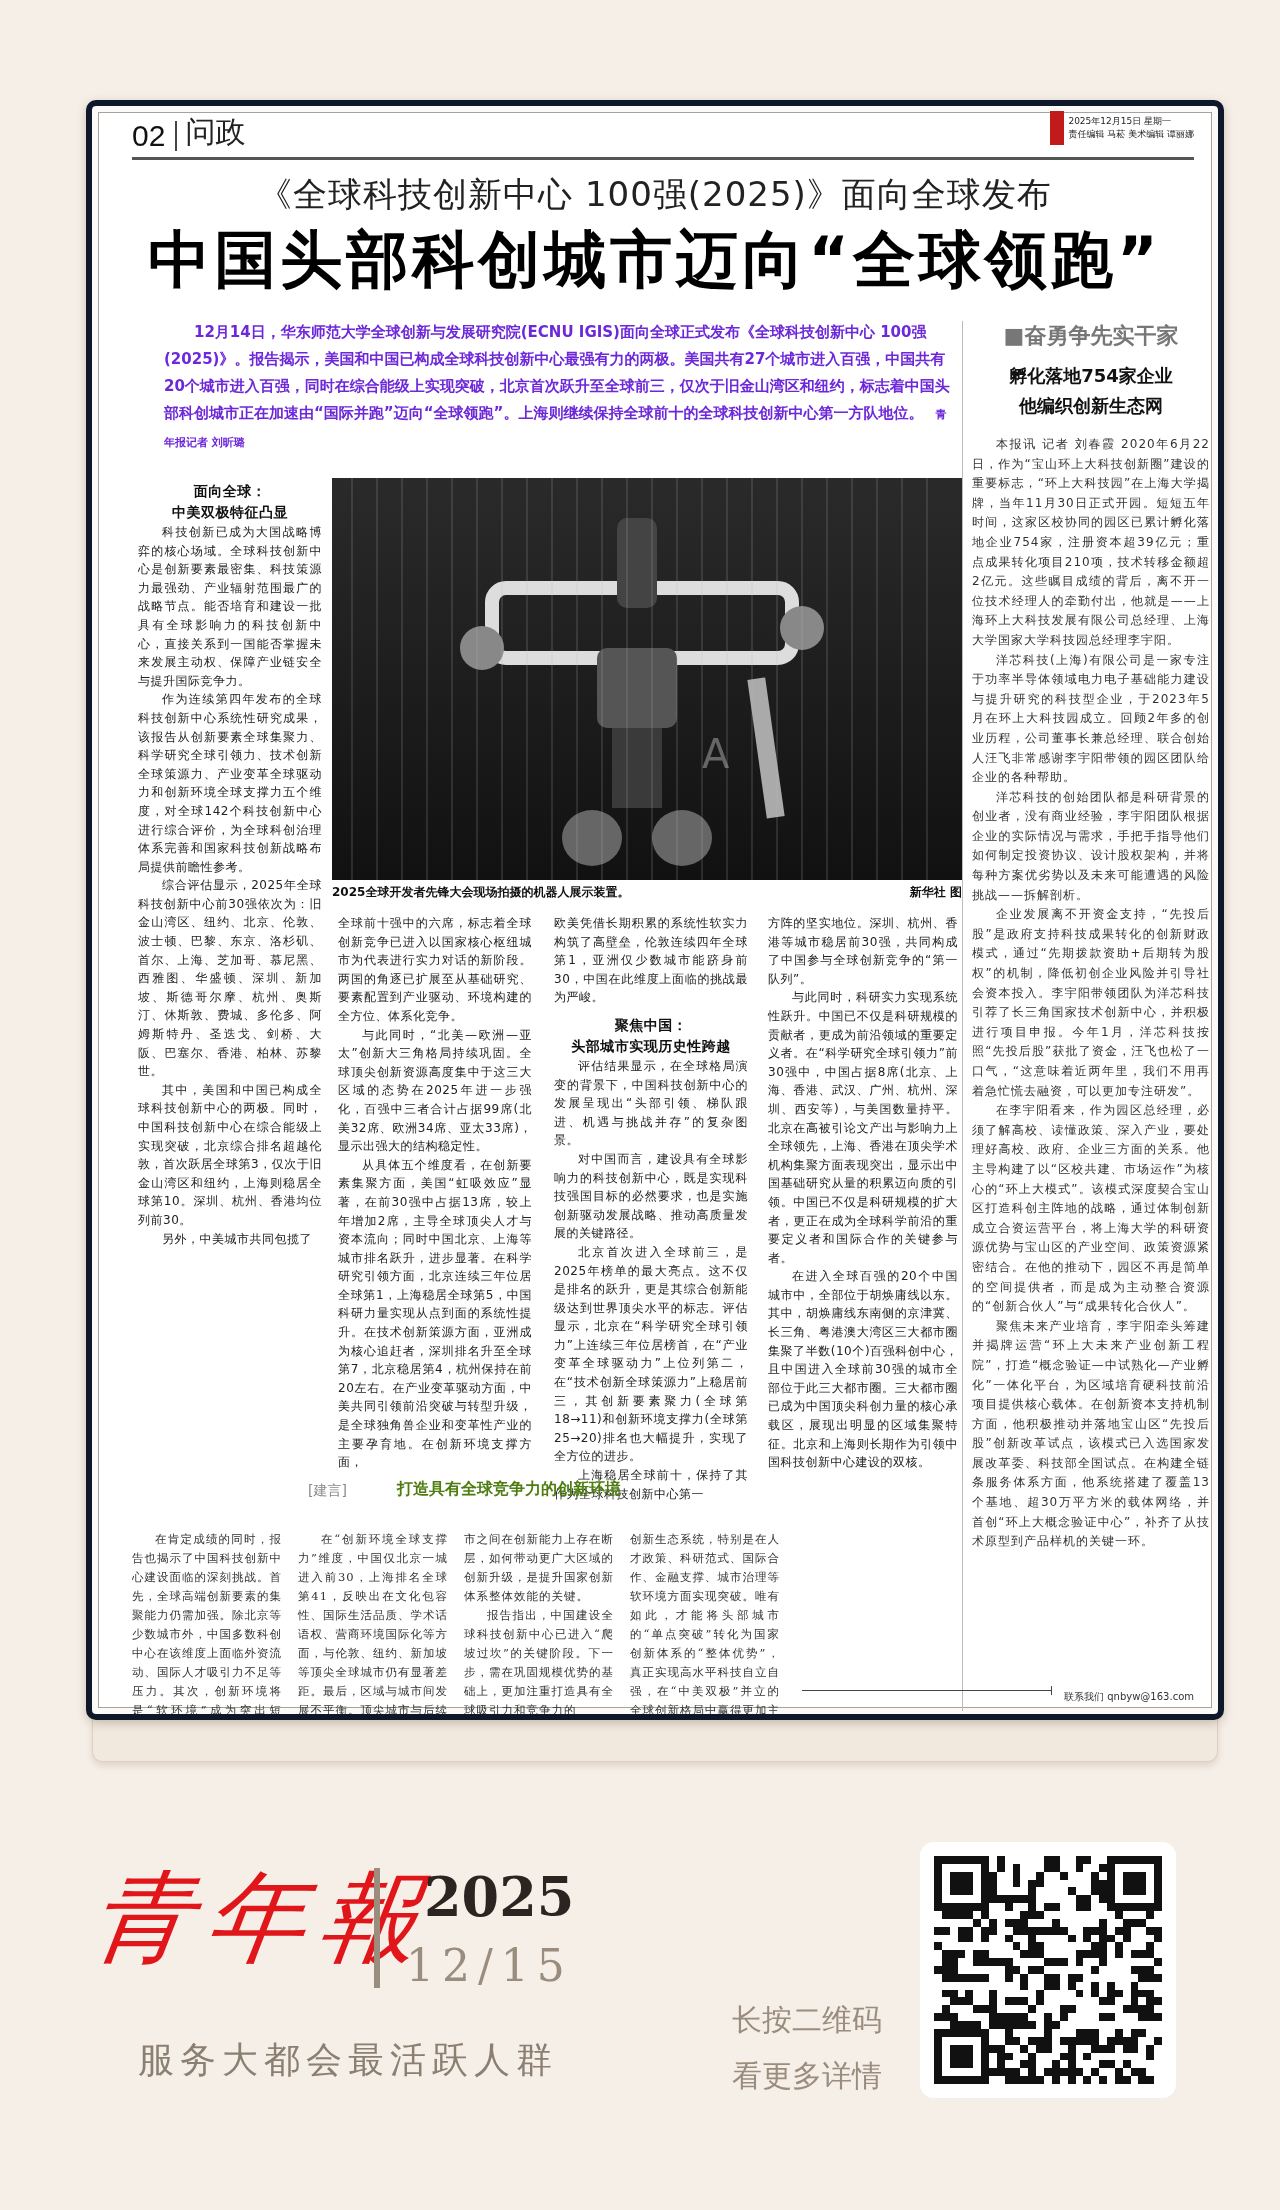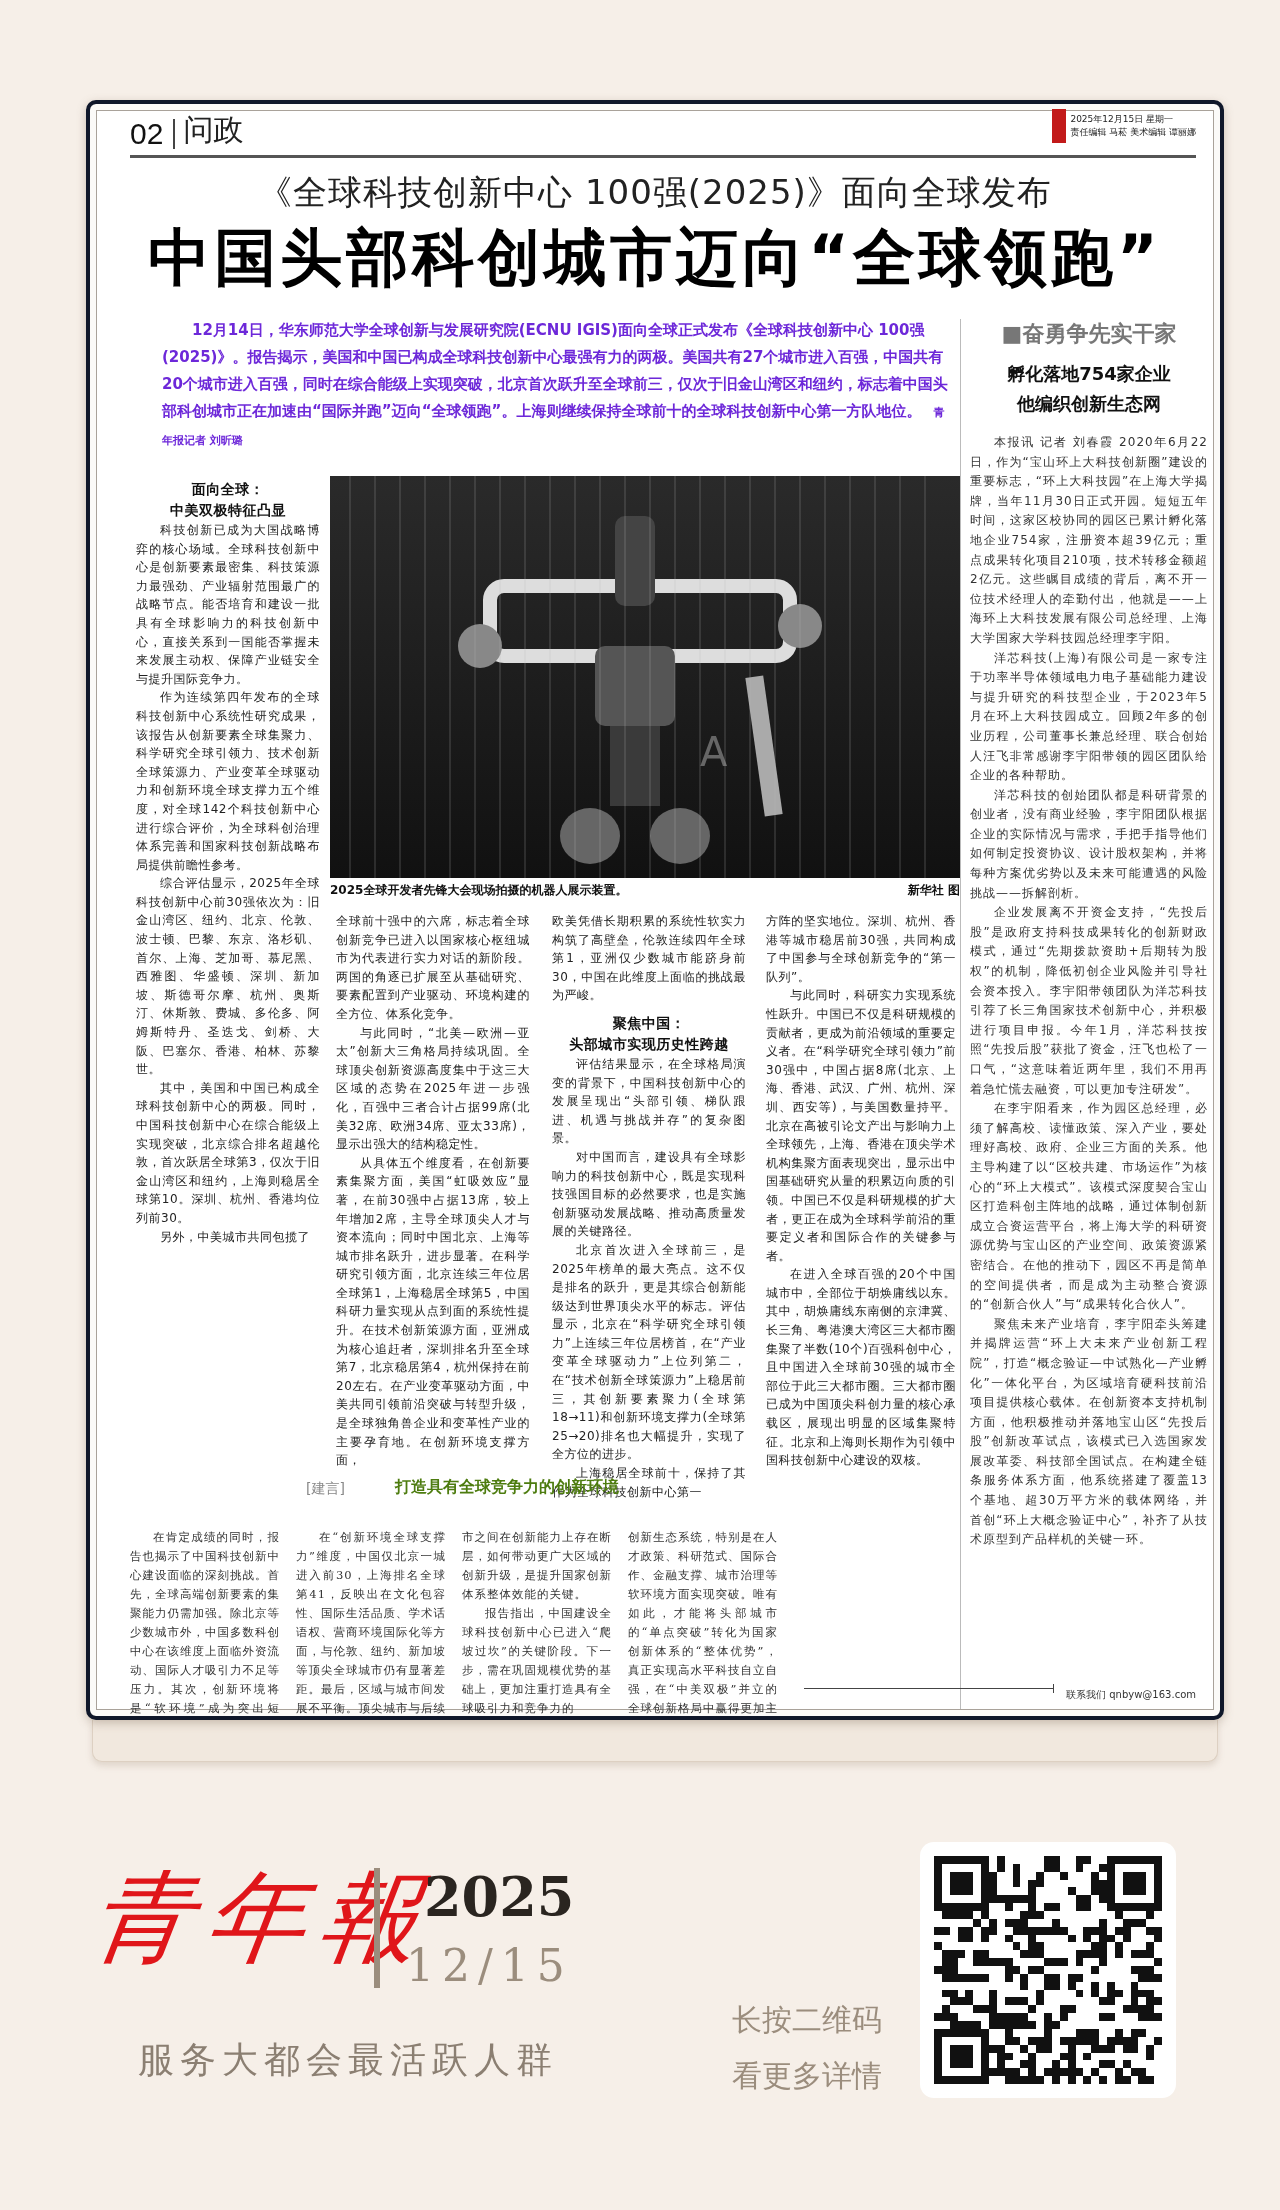--- a/index.html
+++ b/index.html
@@ -6,21 +6,21 @@
   html, body { width: 1280px; height: 2210px; background: #f6efe8; overflow: hidden; }
   body { font-family: "DejaVu Sans", sans-serif; color: #222; position: relative; }
 
   .paper-shadow {
     position: absolute; left: 92px; top: 1720px; width: 1126px; height: 42px;
     background: #f1e8de; border: 1px solid #ddd0c2; border-top: none;
     border-radius: 0 0 10px 10px; box-shadow: 0 4px 6px rgba(160,140,120,0.25);
   }
   .paper {
     position: absolute; left: 86px; top: 100px; width: 1138px; height: 1620px;
-    background: #fff; border: 4px solid #0f172a; border-radius: 10px;
+    background: #fff; border: 6px solid #0f172a; border-radius: 10px;
     box-shadow: 0 3px 10px rgba(120,100,80,0.35), inset 0 0 0 6px #fbfaf8, inset 0 0 0 7px #a9a29a;
     overflow: hidden;
   }
   .page-header { position: absolute; left: 40px; top: 14px; right: 24px; height: 40px; border-bottom: 3px solid #555; display: flex; align-items: flex-end; }
   .page-num { font-size: 30px; font-family: "Liberation Sans", sans-serif; color: #111; padding-bottom: 4px; }
   .page-sep { width: 2px; height: 30px; background: #444; margin: 0 8px 6px 10px; }
   .page-section { font-size: 30px; color: #222; padding-bottom: 4px; }
   .page-meta { margin-left: auto; display: flex; align-items: center; padding-bottom: 12px; }
   .logo-mini { width: 14px; height: 34px; background: #c21a1a; margin-right: 4px; }
   .meta-lines { font-size: 9px; line-height: 13px; color: #222; }

